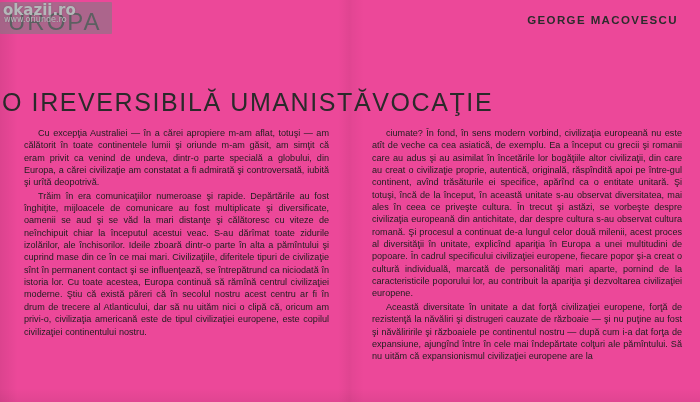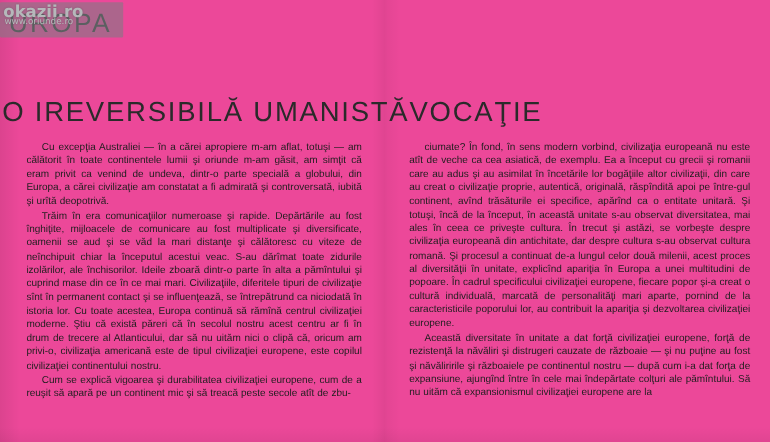--- a/index.html
+++ b/index.html
@@ -155,30 +155,30 @@
 
   <div class="watermark">
     <div class="wm-bg"></div>
     <div class="wm-text">
       <span>okazii</span><span>.ro</span>
     </div>
     <div class="wm-sub">www.oriunde.ro</div>
   </div>
 
   <div class="running-head">UROPA</div>
+  <div class="author">GEORGE MACOVESCU</div>
 
   <div class="title">
     <span class="t-part">O IREVERSIBILĂ UMANISTĂ</span><span class="t-part">VOCAŢIE</span>
   </div>
 
   <div class="columns">
     <div class="col left">
       <p>Cu excepţia Australiei — în a cărei apropiere m-am aflat, totuşi — am călătorit în toate continentele lumii şi oriunde m-am găsit, am simţit că eram privit ca venind de undeva, dintr-o parte specială a globului, din Europa, a cărei civilizaţie am constatat a fi admirată şi controversată, iubită şi urîtă deopotrivă.</p>
       <p>Trăim în era comunicaţiilor numeroase şi rapide. Depărtările au fost înghiţite, mijloacele de comunicare au fost multiplicate şi diversificate, oamenii se aud şi se văd la mari distanţe şi călătoresc cu viteze de neînchipuit chiar la începutul acestui veac. S-au dărîmat toate zidurile izolărilor, ale închisorilor. Ideile zboară dintr-o parte în alta a pămîntului şi cuprind mase din ce în ce mai mari. Civilizaţiile, diferitele tipuri de civilizaţie sînt în permanent contact şi se influenţează, se întrepătrund ca niciodată în istoria lor. Cu toate acestea, Europa continuă să rămînă centrul civilizaţiei moderne. Ştiu că există păreri că în secolul nostru acest centru ar fi în drum de trecere al Atlanticului, dar să nu uităm nici o clipă că, oricum am privi-o, civilizaţia americană este de tipul civilizaţiei europene, este copilul civilizaţiei continentului nostru.</p>
-      <p>Cum se explică vigoarea şi durabilitatea civilizaţiei europene, cum de a reuşit să apară pe un continent mic şi să treacă peste secole atît de zbu-</p>
     </div>
     <div class="col right">
       <p>ciumate? În fond, în sens modern vorbind, civilizaţia europeană nu este atît de veche ca cea asiatică, de exemplu. Ea a început cu grecii şi romanii care au adus şi au asimilat în încetările lor bogăţiile altor civilizaţii, din care au creat o civilizaţie proprie, autentică, originală, răspîndită apoi pe între-gul continent, avînd trăsăturile ei specifice, apărînd ca o entitate unitară. Şi totuşi, încă de la început, în această unitate s-au observat diversitatea, mai ales în ceea ce priveşte cultura. În trecut şi astăzi, se vorbeşte despre civilizaţia europeană din antichitate, dar despre cultura s-au observat cultura romană. Şi procesul a continuat de-a lungul celor două milenii, acest proces al diversităţii în unitate, explicînd apariţia în Europa a unei multitudini de popoare. În cadrul specificului civilizaţiei europene, fiecare popor şi-a creat o cultură individuală, marcată de personalităţi mari aparte, pornind de la caracteristicile poporului lor, au contribuit la apariţia şi dezvoltarea civilizaţiei europene.</p>
       <p>Această diversitate în unitate a dat forţă civilizaţiei europene, forţă de rezistenţă la năvăliri şi distrugeri cauzate de războaie — şi nu puţine au fost şi năvăliririle şi războaiele pe continentul nostru — după cum i-a dat forţa de expansiune, ajungînd între în cele mai îndepărtate colţuri ale pămîntului. Să nu uităm că expansionismul civilizaţiei europene are la</p>
     </div>
   </div>
 
 </div>
 
 </body></html>

